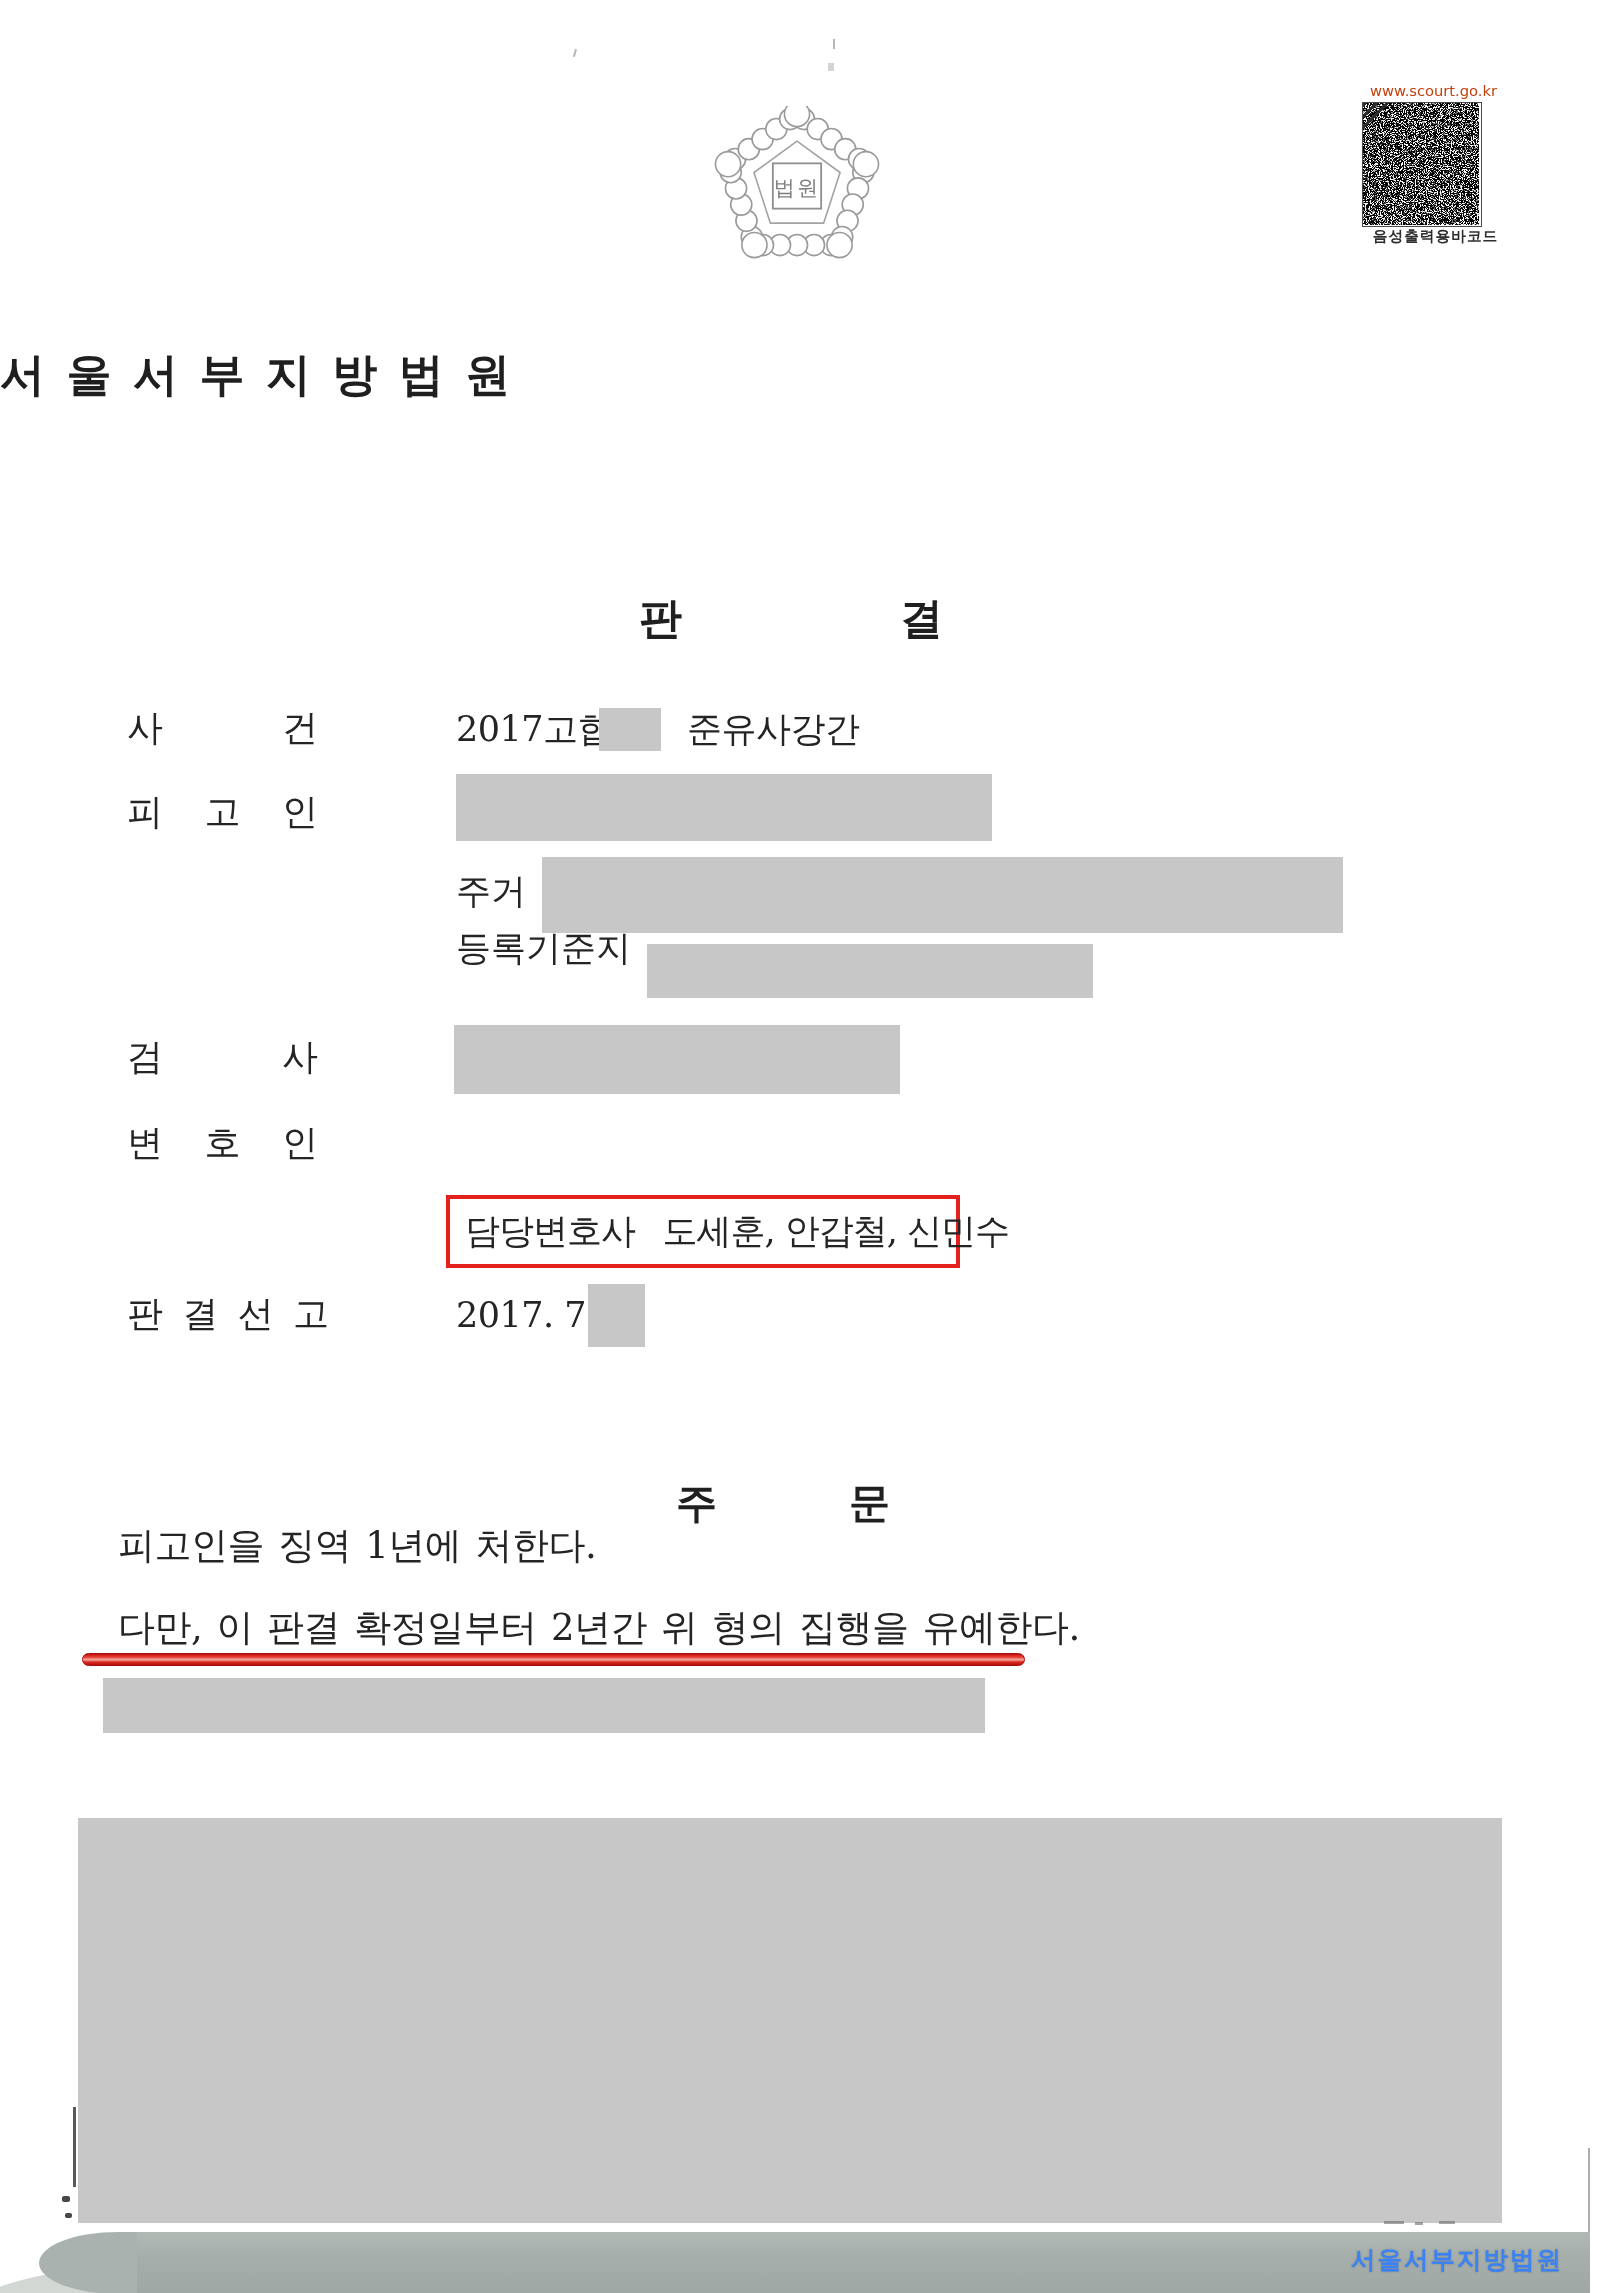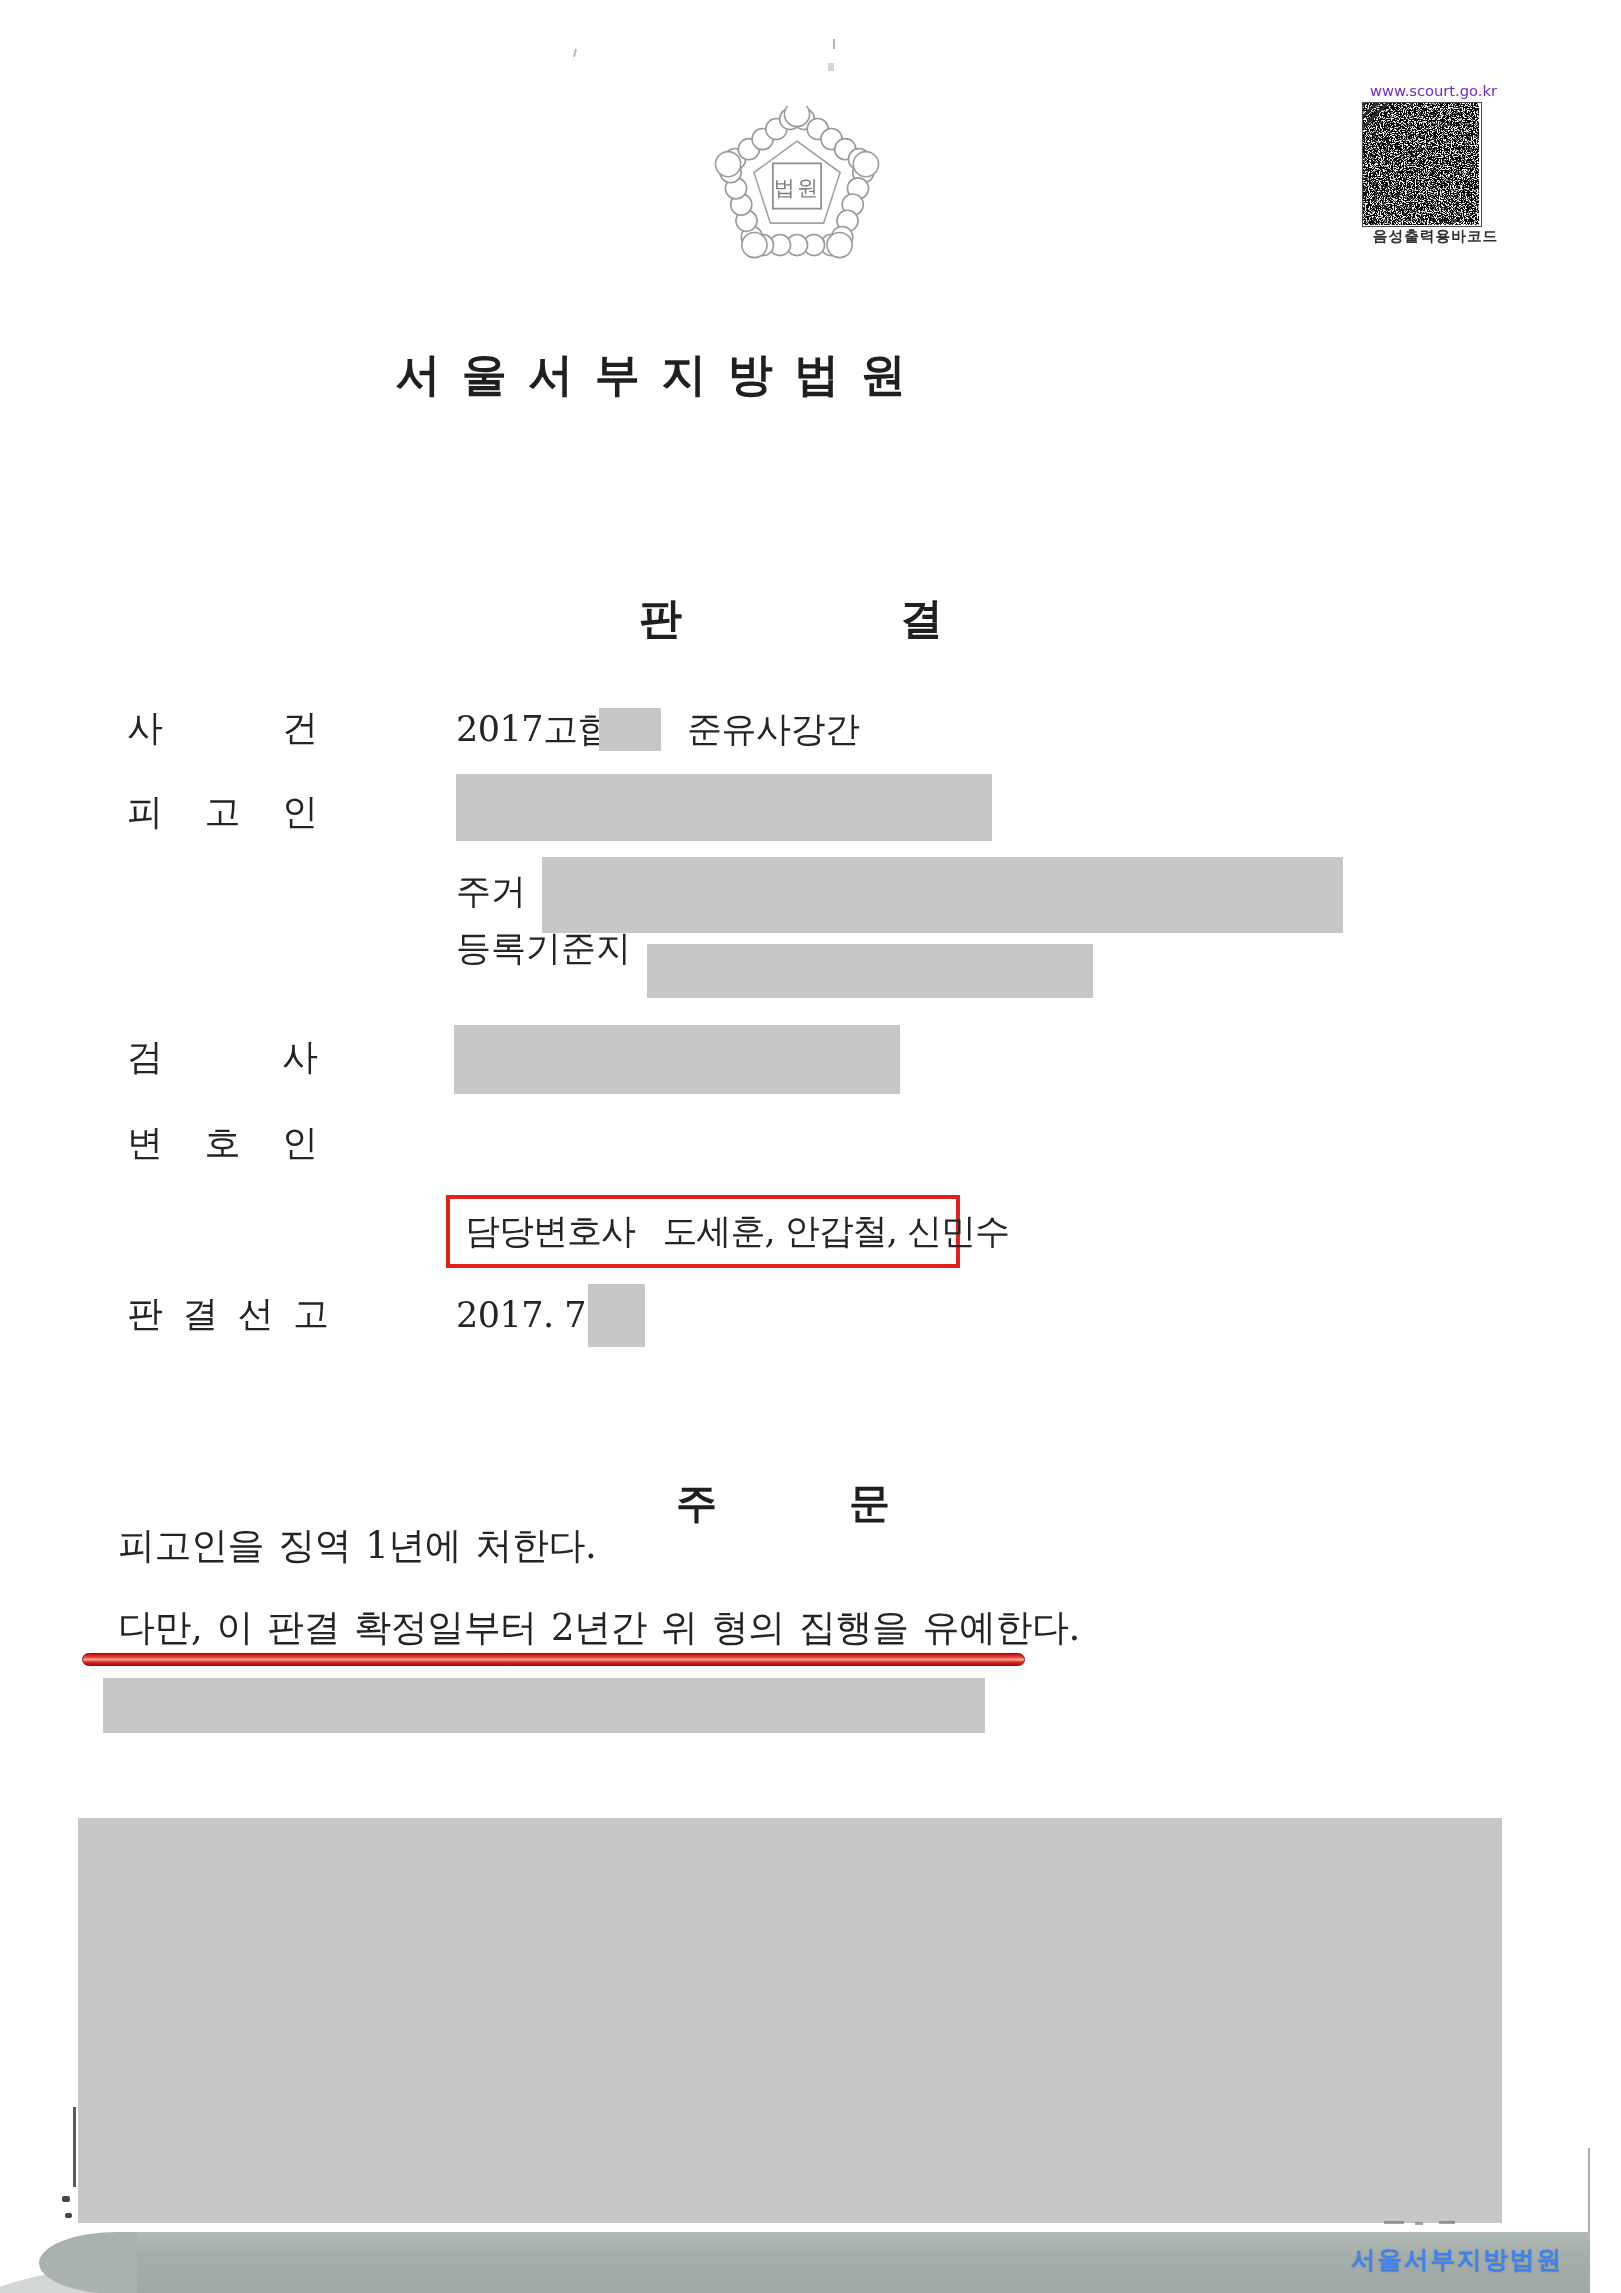--- a/index.html
+++ b/index.html
@@ -6,31 +6,31 @@
   .page{
     position:relative;width:1621px;height:2294px;margin:0 auto;
     background:#ffffff;overflow:hidden;
     font-family:"DejaVu Serif","Liberation Serif",serif;
     color:#262626;
   }
   .abs{position:absolute;}
   
   .bc-url{left:1360px;top:82px;width:147px;text-align:center;
     font-family:"DejaVu Sans","Liberation Sans",sans-serif;
-    font-size:14.7px;color:#6d28d9;}
+    font-size:14.7px;color:#c2410c;}
   .bc-box{left:1362px;top:102px;width:118px;height:123px;
     border:1px solid #4a4a4a;background:#fdfdfd;overflow:hidden;}
   .bc-stripes{position:absolute;left:0;top:0;width:29px;height:29px;
     clip-path:polygon(0 0,100% 0,0 100%);
     background:repeating-linear-gradient(135deg,#2c2c2c 0 2.9px,transparent 2.9px 7.8px);}
   .bc-caption{left:1358px;top:227px;width:155px;text-align:center;
     font-family:"DejaVu Sans","Liberation Sans",sans-serif;
     font-size:14.7px;font-weight:bold;letter-spacing:1px;color:#2e2e2e;}
   
-  .court-title{left:0;top:345px;width:1304px;text-align:center;
+  .court-title{left:0;top:345px;width:1304px;
     font-size:45px;font-weight:600;letter-spacing:2.9px;color:#1f1f1f;}
   .division{left:0;top:467px;width:1621px;text-align:center;
     font-size:43px;font-weight:600;letter-spacing:2.9px;color:#1f1f1f;}
   .doc-title{left:639px;top:590px;width:304px;
     font-size:43px;font-weight:600;color:#1f1f1f;
     text-align:justify;text-align-last:justify;}
   .jumun-head{left:676px;top:1445px;width:214px;
     font-size:41px;font-weight:600;color:#1f1f1f;
     text-align:justify;text-align-last:justify;margin-top:31px;}
   

